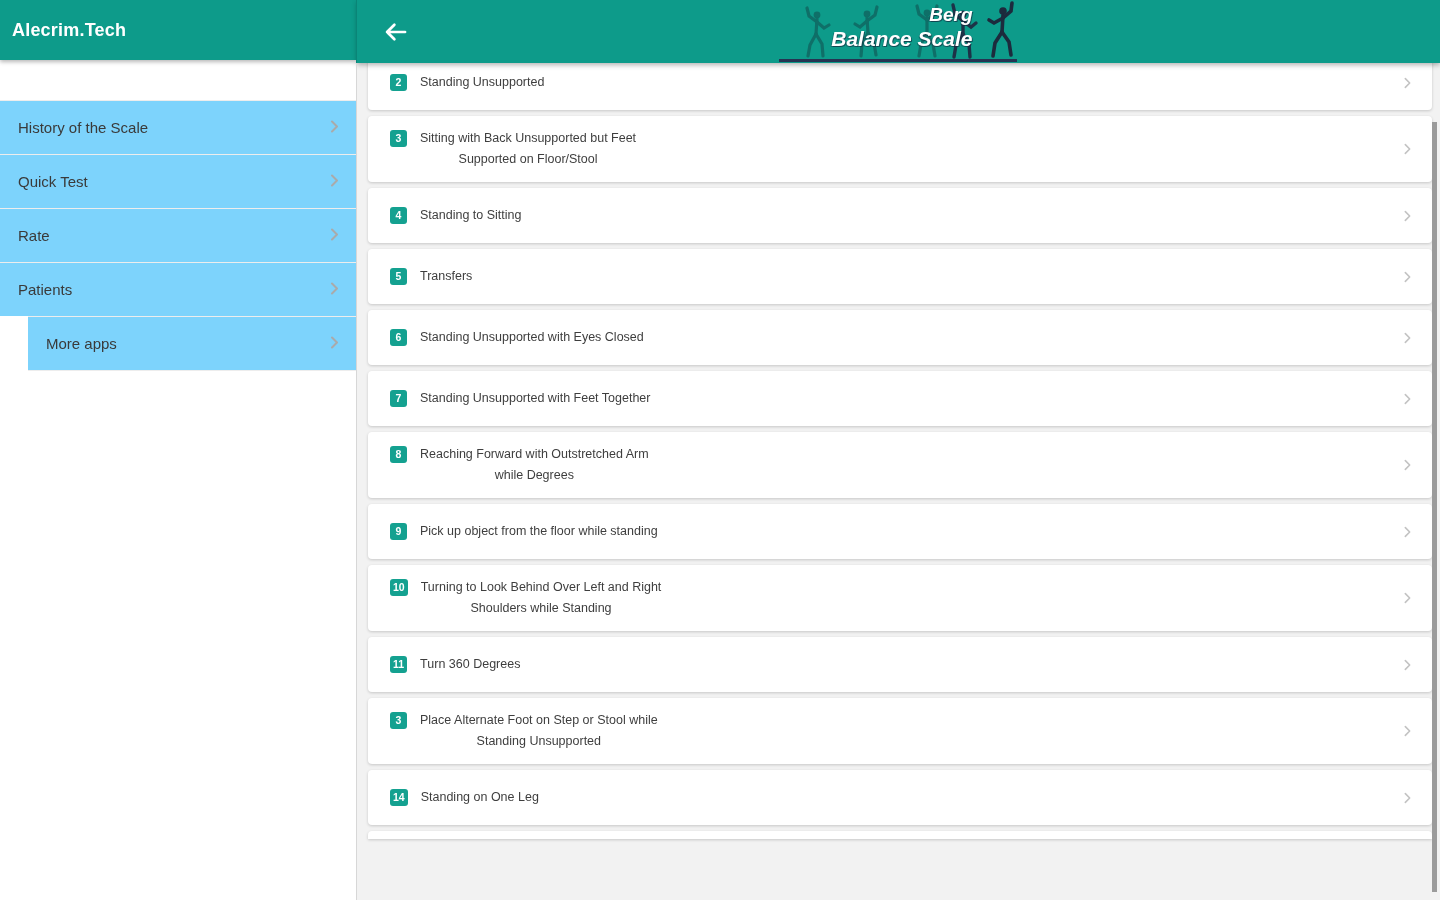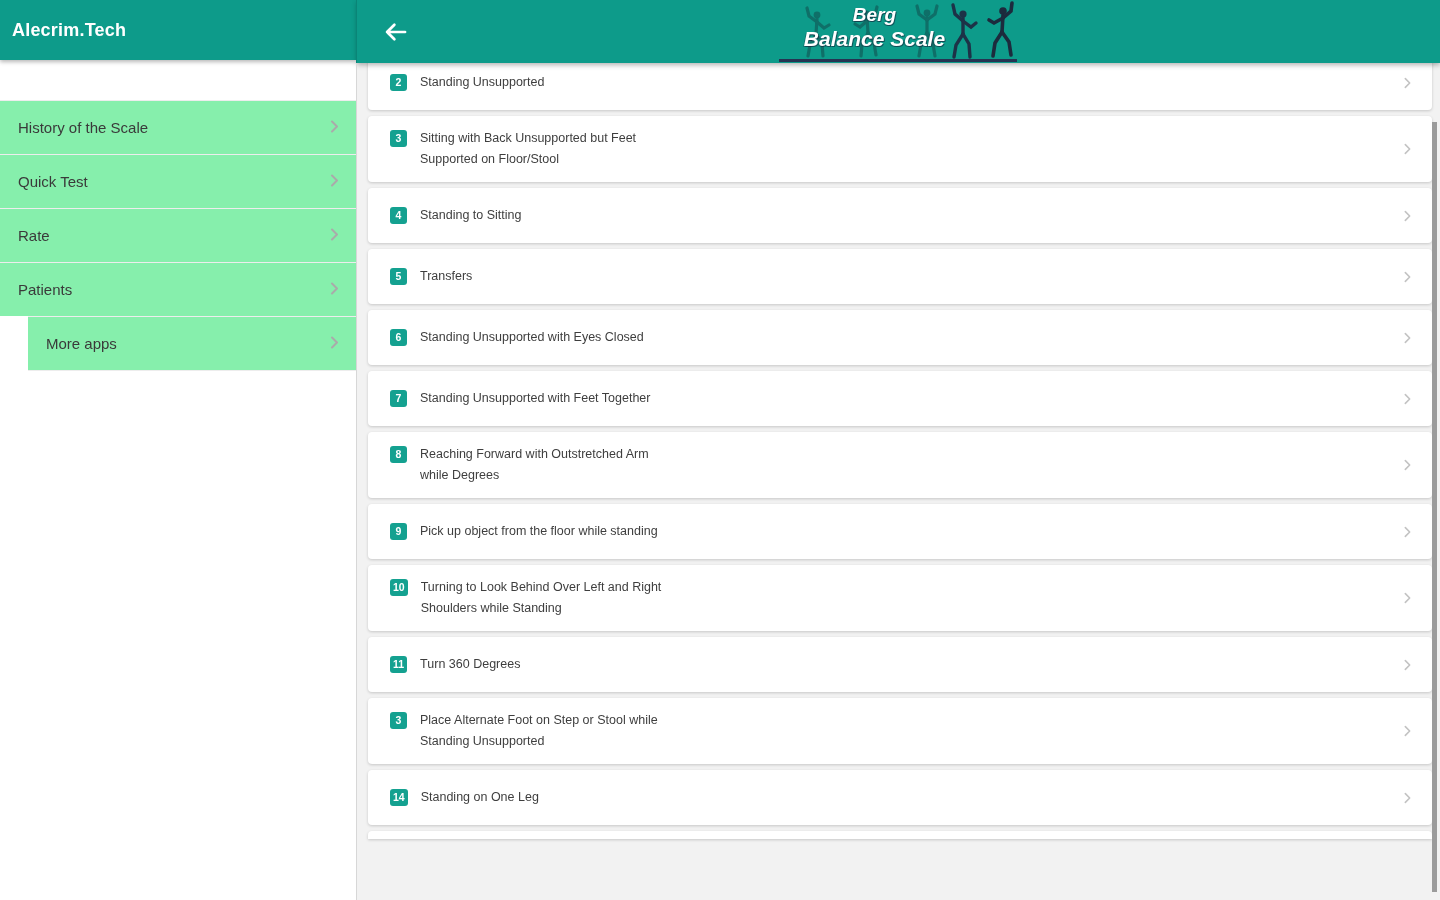--- a/index.html
+++ b/index.html
@@ -17,41 +17,41 @@
   .sidebar{position:absolute;left:0;top:0;width:356px;height:900px;background:#ffffff;z-index:2;}
   .sidebar-header{
     height:60px;background:var(--teal);color:#fff;display:flex;align-items:center;
     padding:0 12px;font-size:18px;font-weight:bold;letter-spacing:.2px;
     box-shadow:0 2px 4px rgba(0,0,0,.28);position:relative;z-index:3;
   }
   .menu{margin-top:40px;}
   .menu-item{
     height:53px;display:flex;align-items:center;justify-content:space-between;
     padding:0 14px 0 18px;border-top:1px solid #ededed;font-size:15px;color:#3a3a3a;cursor:pointer;
-    background:#86efac;
+    background:#7dd3fc;
     text-align:center;
   }
   .menu-item:last-child{border-bottom:1px solid #ededed;margin-left:28px;}
   
   .seam{position:absolute;left:356px;top:0;bottom:0;width:1px;background:#d7d7d7;z-index:4;}
   .seam-header{position:absolute;left:356px;top:0;height:63px;width:1px;background:var(--teal-dark);z-index:5;}
   
   .main{position:absolute;left:357px;top:0;right:0;height:900px;background:#f2f2f2;}
   .main-header{
     height:63px;background:var(--teal);position:relative;z-index:3;
     box-shadow:0 2px 5px rgba(0,0,0,.3);
   }
   .back-btn{
     position:absolute;left:21px;top:50%;transform:translateY(-50%);
     background:none;border:none;padding:4px;cursor:pointer;line-height:0;
   }
   .logo{position:absolute;left:50%;top:0;transform:translateX(-50%);width:244px;height:63px;}
   .logo-figures{position:absolute;left:0;top:0;}
   .logo-text{
-    position:absolute;top:4px;left:0;width:196px;text-align:center;color:#fff;
+    position:absolute;top:4px;left:0;width:196px;text-align:right;color:#fff;
     font-style:italic;font-weight:bold;z-index:2;
     text-shadow:1px 1px 0 rgba(18,40,60,.6), -1px 1px 0 rgba(18,40,60,.35);
   }
   .logo-line1{font-size:19px;line-height:22px;}
   .logo-line2{font-size:21px;line-height:25px;}
   .logo-underline{position:absolute;bottom:1px;left:2px;width:238px;height:3px;background:var(--underline);z-index:2;}
   
   .content{position:absolute;left:0;right:0;top:63px;bottom:0;overflow:hidden;padding:0 8px 0 11px;}
   .card{
     position:relative;background:#fff;border-radius:4px;margin-bottom:6px;
@@ -60,21 +60,21 @@
   }
   .card:first-of-type{margin-top:-8px;border-radius:0 0 4px 4px;}
   .card.two-line{min-height:66px;align-items:flex-start;padding-top:12px;}
   .badge{
     background:var(--badge);color:#fff;border-radius:3px;font-size:10.5px;font-weight:bold;
     min-width:11px;padding:0 3px;height:17px;line-height:17px;text-align:center;flex:0 0 auto;
   }
   .two-line .badge{margin-top:2px;}
   .item-label{
     margin-left:13px;font-size:12.5px;color:#3e3e3e;line-height:21px;
-    white-space:pre-line;text-align:left;
+    white-space:pre-line;text-align:center;
   }
   .card .chev{position:absolute;right:18px;top:50%;transform:translateY(-50%);line-height:0;}
   .card-partial{
     height:8px;background:#fff;border-radius:4px 4px 0 0;box-shadow:0 1px 3px rgba(0,0,0,.18);
   }
   .scrollbar-thumb{position:absolute;right:3px;top:122px;width:5px;height:770px;background:#9b9b9b;z-index:6;}
 </style>
 </head>
 <body>
 

